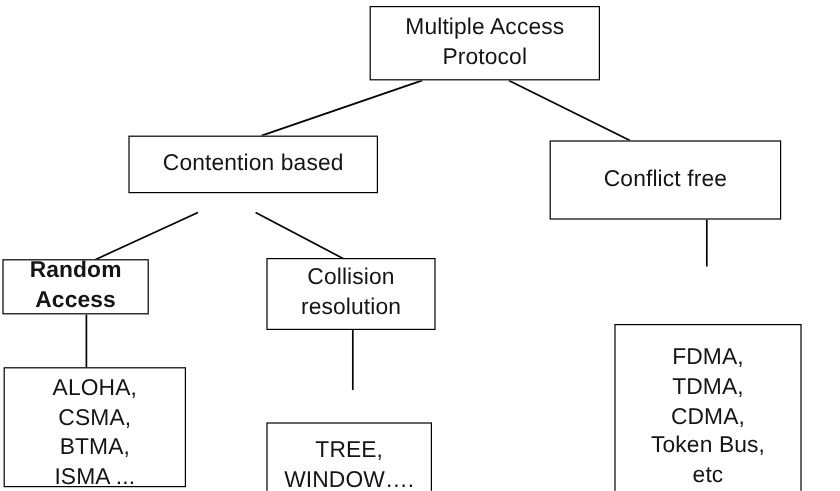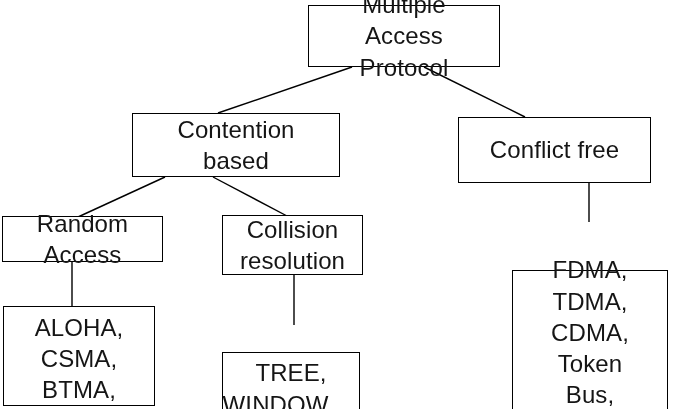--- a/index.html
+++ b/index.html
@@ -32,54 +32,54 @@
   .node {
     position: absolute;
     box-sizing: border-box;
     border: 1px solid #000000;
     background: #ffffff;
     display: flex;
     align-items: center;
     justify-content: center;
     text-align: center;
     line-height: 1.30;
-    font-size: 24px;
+    font-size: 19px;
     color: #151515;
     white-space: pre-line;
     padding: 0 20px;
     letter-spacing: 0.1px;
   }
   
   .n-root {
     left: 308px;
     top: 5px;
     width: 192px;
     height: 62px;
   }
   
   .n-contention {
     left: 107px;
     top: 113px;
     width: 208px;
-    height: 64px;
-    margin-left: 25px;
+    height: 48px;
   }
   .n-conflict {
     left: 458px;
     top: 117px;
     width: 193px;
     height: 66px;
     text-align: right;
   }
   
   .n-random {
     left: 2px;
     top: 216px;
-    width: 161px;
+    width: 122px;
     height: 46px;
+    font-weight: bold;
   }
   .n-collision {
     left: 222px;
     top: 215px;
     width: 141px;
     height: 60px;
   }
   
   .n-aloha {
     left: 3px;

